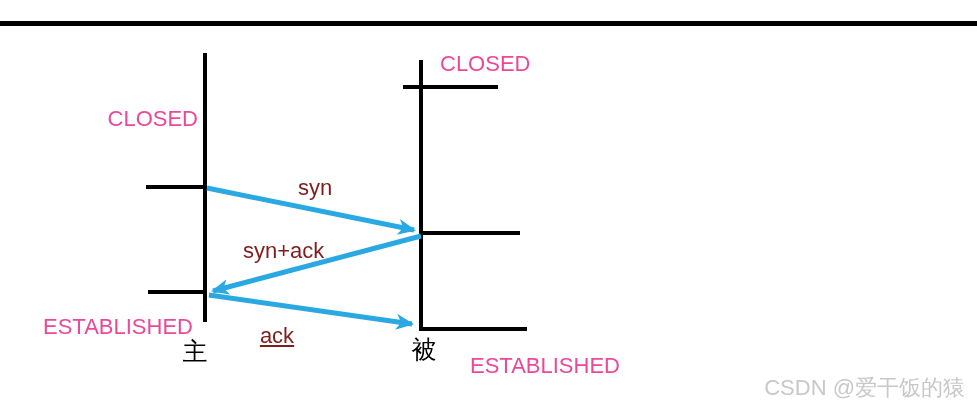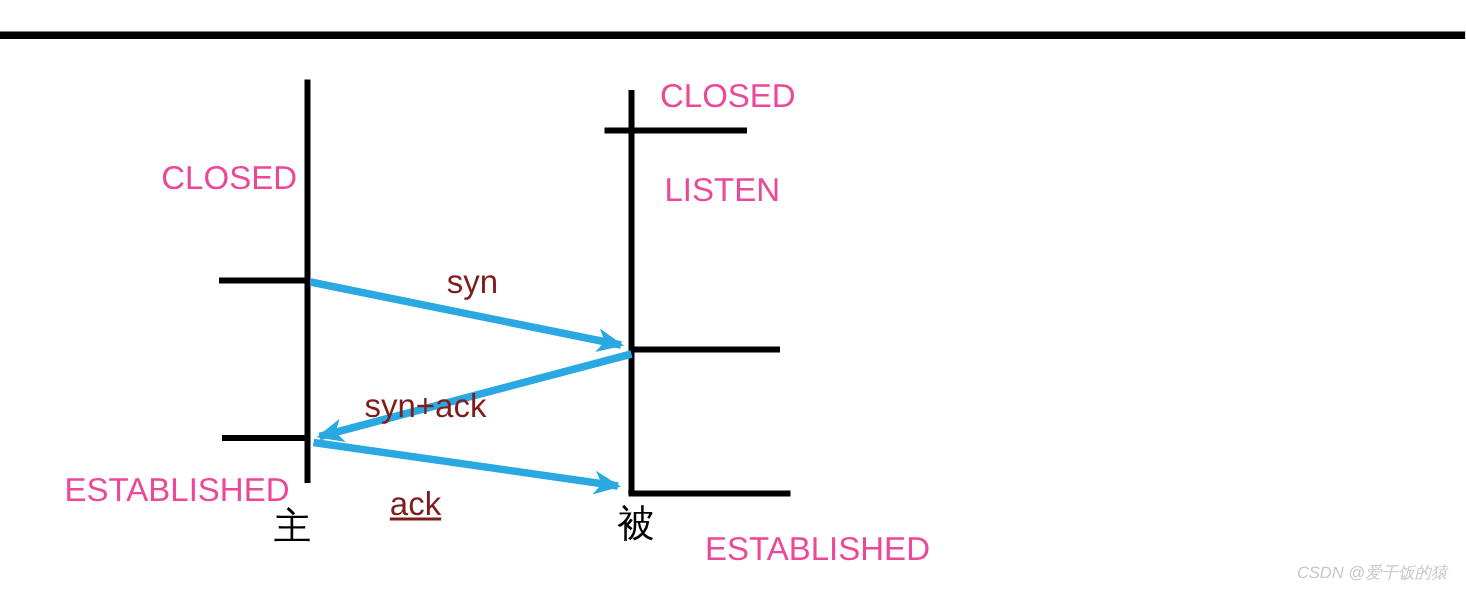--- a/index.html
+++ b/index.html
@@ -56,24 +56,23 @@
   .arrow {
     stroke: #29a8e2;
     stroke-width: 5;
     fill: none;
   }
   .watermark {
     position: absolute;
     right: 12px;
     top: 376px;
     color: #c8c8c8;
-    font-size: 11px;
+    font-size: 22px;
     line-height: 1.1;
     white-space: nowrap;
-    font-style: italic;
   }
 </style>
 </head>
 <body>
 
 <div id="canvas">
 
   <div class="hrule" style="left:0; top:21px; width:977px; height:5px;"></div>
 
   <div class="lifeline" style="left:203px; top:53px; height:269px;"></div>
@@ -96,23 +95,22 @@
     <line class="arrow" x1="207" y1="188" x2="414" y2="230" marker-end="url(#arrowhead)" stroke="#29a8e2"></line>
     <line class="arrow" x1="421" y1="236" x2="213" y2="291" marker-end="url(#arrowhead)" stroke="#29a8e2"></line>
     <line class="arrow" x1="209" y1="295" x2="412" y2="324" marker-end="url(#arrowhead)" stroke="#29a8e2"></line>
   </svg>
 
   <div class="state-label right-align" style="left:60px; top:107px; width:138px;">CLOSED</div>
   <div class="state-label right-align" style="left:10px; top:315px; width:183px;">ESTABLISHED</div>
   <div class="role-label" style="left:173px; top:339px; width:44px;">主</div>
 
   <div class="state-label" style="left:440px; top:52px;">CLOSED</div>
-  <div class="state-label" style="left:443px; top:115px;">LISTEN</div>
   <div class="state-label" style="left:470px; top:354px;">ESTABLISHED</div>
   <div class="role-label" style="left:402px; top:337px; width:44px;">被</div>
 
   <div class="msg-label center-align" style="left:285px; top:177px; width:60px;">syn</div>
-  <div class="msg-label" style="left:243px; top:240px;margin-top:20px;">syn+ack</div>
+  <div class="msg-label" style="left:243px; top:240px;">syn+ack</div>
   <div class="msg-label center-align" style="left:247px; top:325px; width:60px;text-decoration:underline;">ack</div>
 
   <div class="watermark">CSDN @爱干饭的猿</div>
 
 </div>
 
 </body></html>

